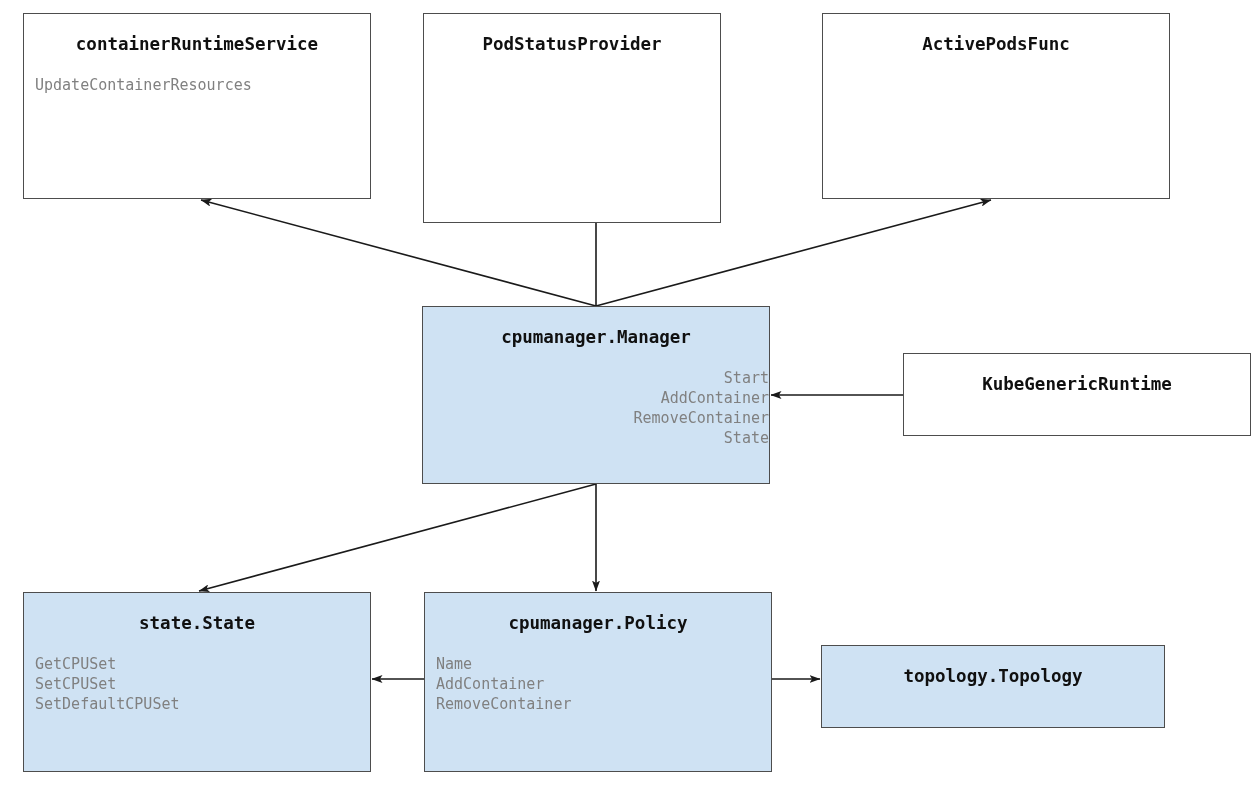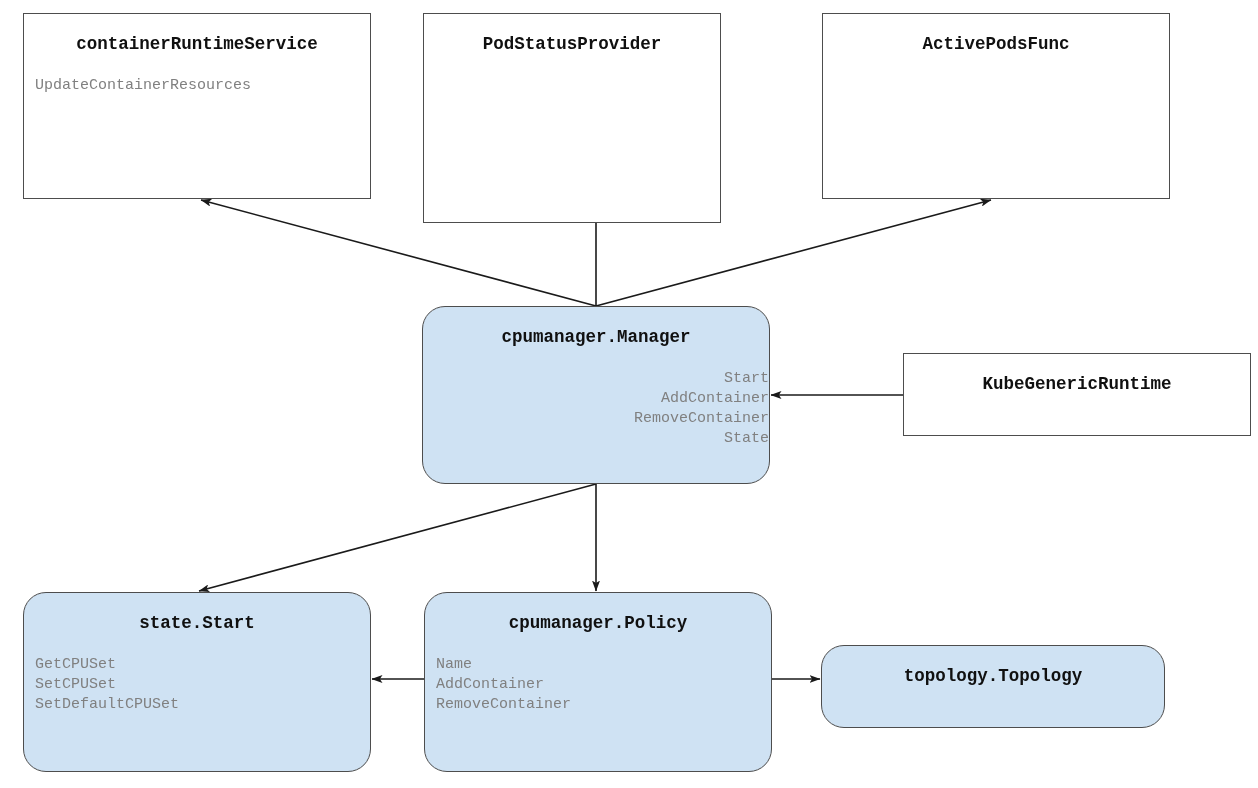--- a/index.html
+++ b/index.html
@@ -23,25 +23,23 @@
     left: 0;
     top: 0;
     width: 1258px;
     height: 788px;
   }
   .node {
     position: absolute;
     box-sizing: border-box;
     border: 1.6px solid #4d4d4d;
     background: #ffffff;
-    font-family: Liberation Mono, monospace;
   }
   .node.filled {
     background: #cfe2f3;
-    border-radius: 23px;
   }
   .node-title {
     text-align: center;
     font-weight: bold;
     font-size: 17.5px;
     color: #101010;
     letter-spacing: 0px;
     white-space: pre;
   }
   .node-members {
@@ -89,21 +87,21 @@
         <div class="node-title" style="margin-top: 20px;">ActivePodsFunc</div>
       </div>
       <div class="node filled" style="left: 422px; top: 306px; width: 348px; height: 178px;">
         <div class="node-title" style="margin-top: 20px;">cpumanager.Manager</div>
         <div class="node-members" style="margin-top: 22px; margin-left: 4px; text-align: right;"><div class="member">Start</div><div class="member">AddContainer</div><div class="member">RemoveContainer</div><div class="member">State</div></div>
       </div>
       <div class="node" style="left: 903px; top: 353px; width: 348px; height: 83px;">
         <div class="node-title" style="margin-top: 20px;">KubeGenericRuntime</div>
       </div>
       <div class="node filled" style="left: 23px; top: 592px; width: 348px; height: 180px;">
-        <div class="node-title" style="margin-top: 20px;">state.Start</div>
+        <div class="node-title" style="margin-top: 20px;">state.State</div>
         <div class="node-members" style="margin-top: 22px; margin-left: 11px;"><div class="member">GetCPUSet</div><div class="member">SetCPUSet</div><div class="member">SetDefaultCPUSet</div></div>
       </div>
       <div class="node filled" style="left: 424px; top: 592px; width: 348px; height: 180px;">
         <div class="node-title" style="margin-top: 20px;">cpumanager.Policy</div>
         <div class="node-members" style="margin-top: 22px; margin-left: 11px;"><div class="member">Name</div><div class="member">AddContainer</div><div class="member">RemoveContainer</div></div>
       </div>
       <div class="node filled" style="left: 821px; top: 645px; width: 344px; height: 83px;">
         <div class="node-title" style="margin-top: 20px;">topology.Topology</div>
       </div>
     </div>

